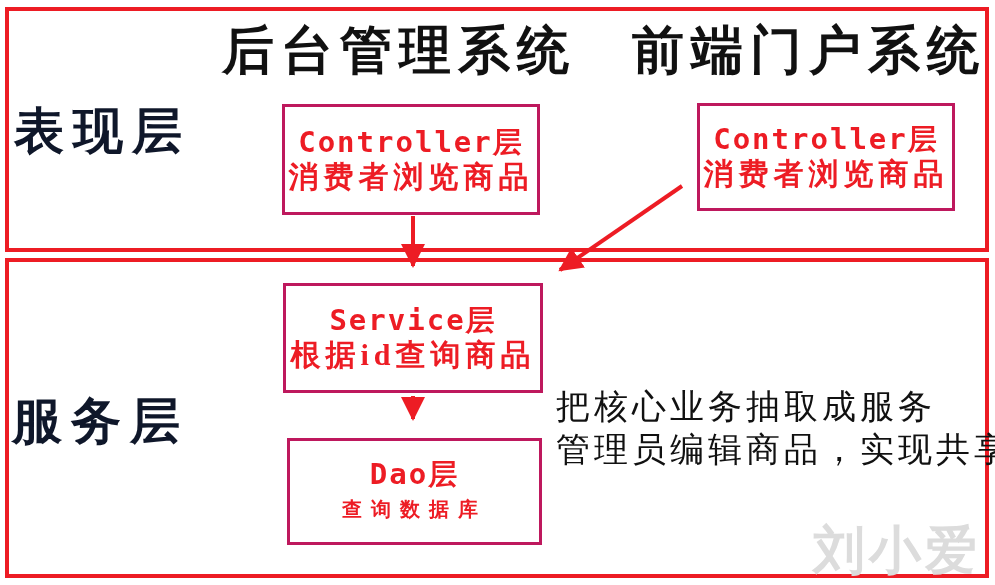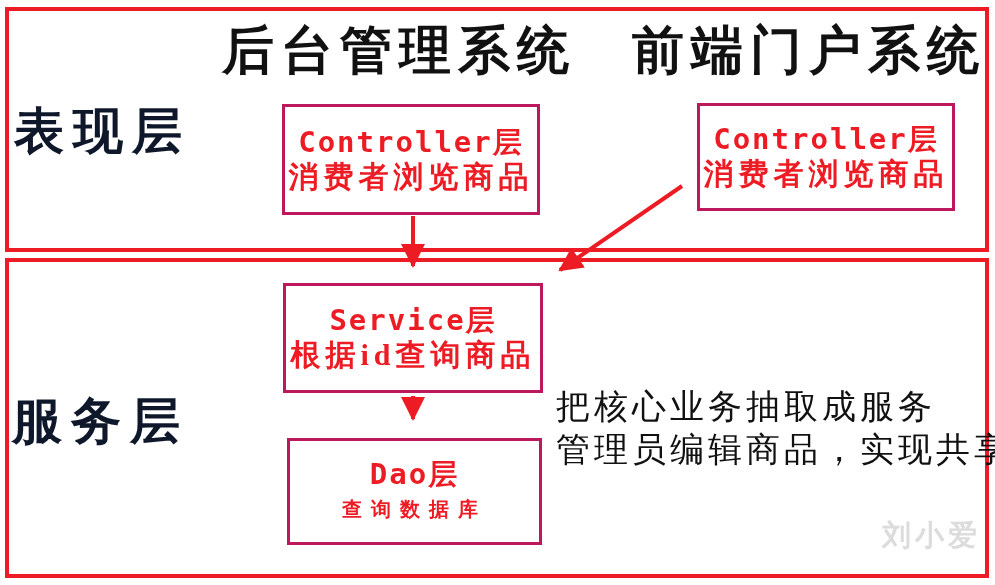--- a/index.html
+++ b/index.html
@@ -95,21 +95,21 @@
     letter-spacing: 4px;
     line-height: 43px;
     white-space: nowrap;
     font-family: "Liberation Serif", "DejaVu Serif", serif;
   }
 
   #watermark {
     position: absolute;
     right: 14px;
     top: 516px;
-    font-size: 29px;
+    font-size: 52px;
     font-weight: bold;
     color: #dcdcdc;
     letter-spacing: 4px;
     white-space: nowrap;
   }
 </style>
 </head>
 <body>
 
 <div id="canvas">

